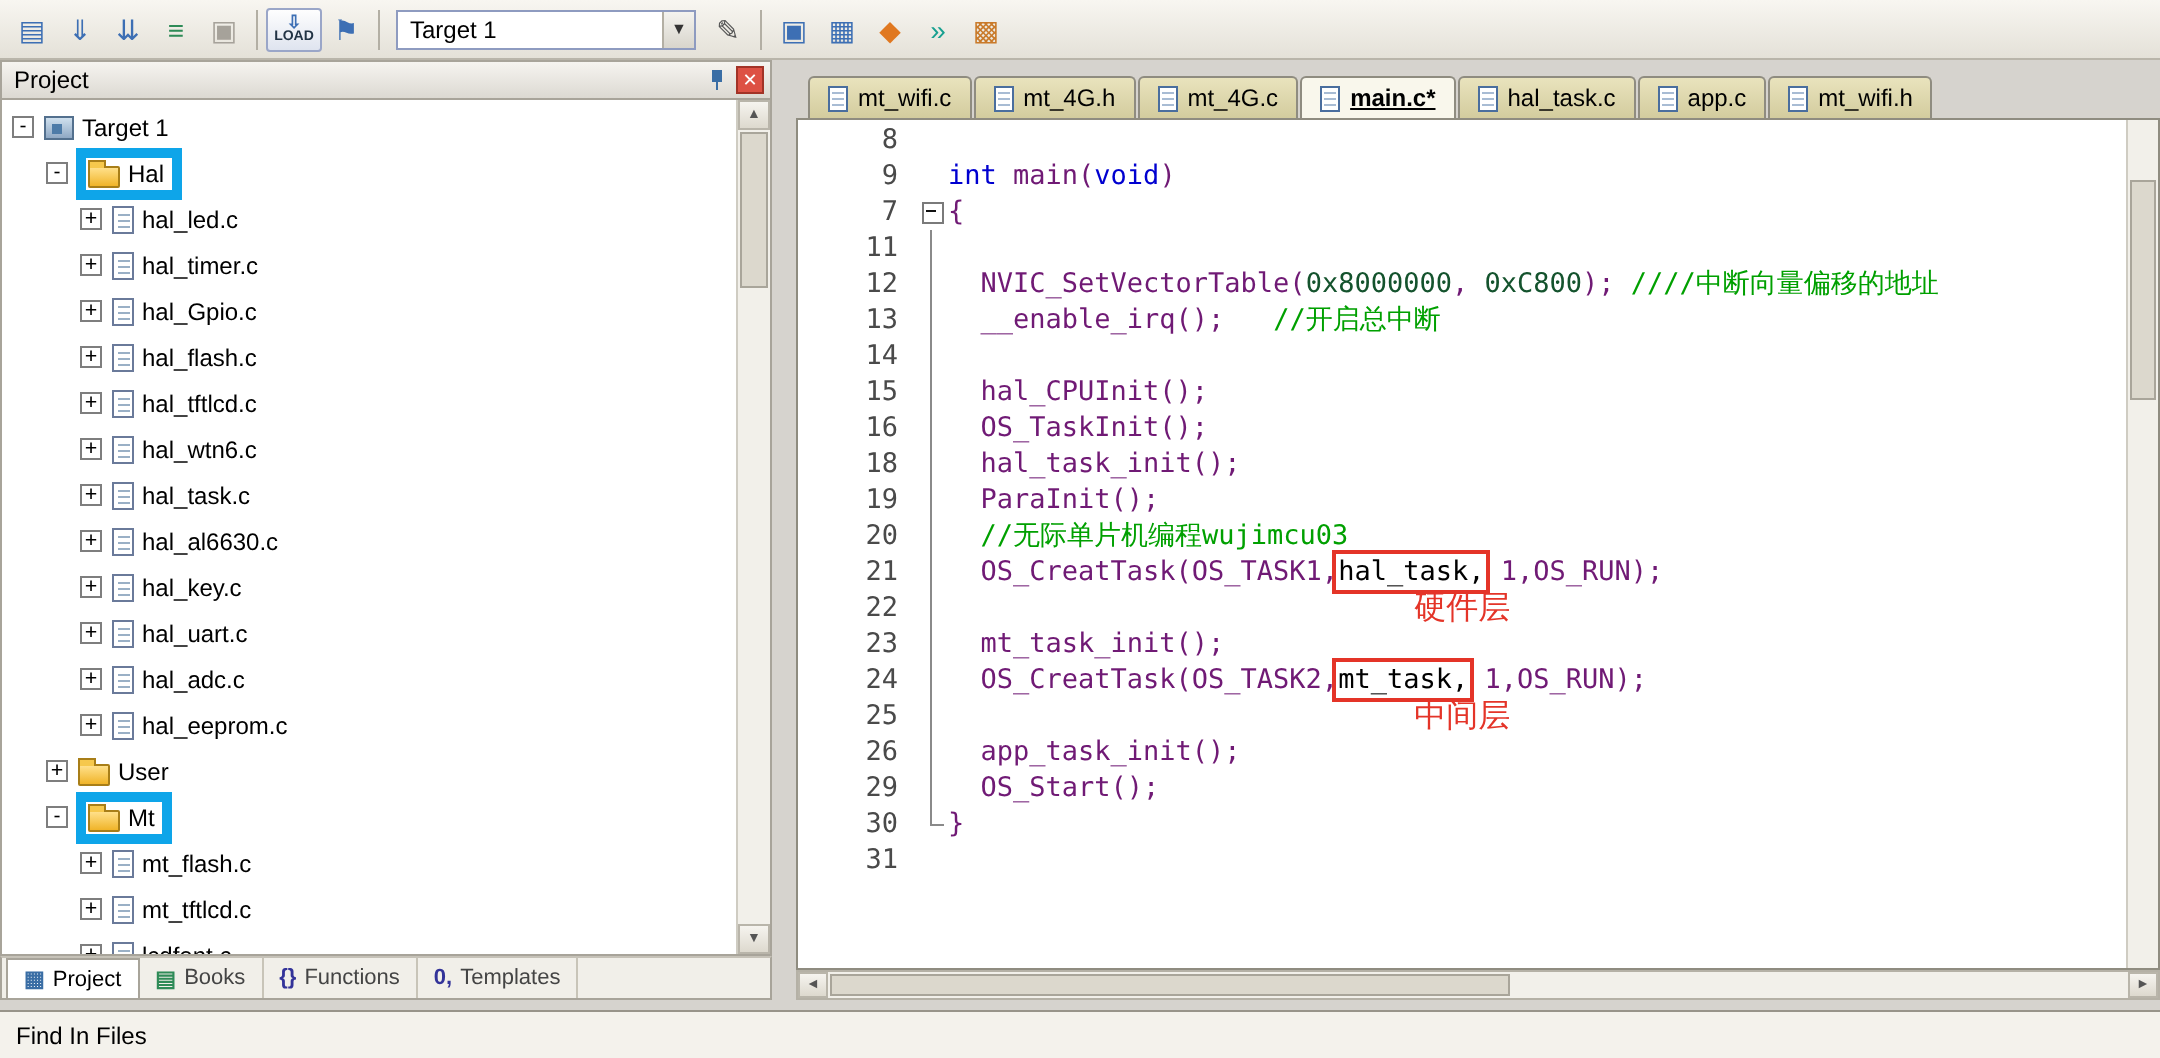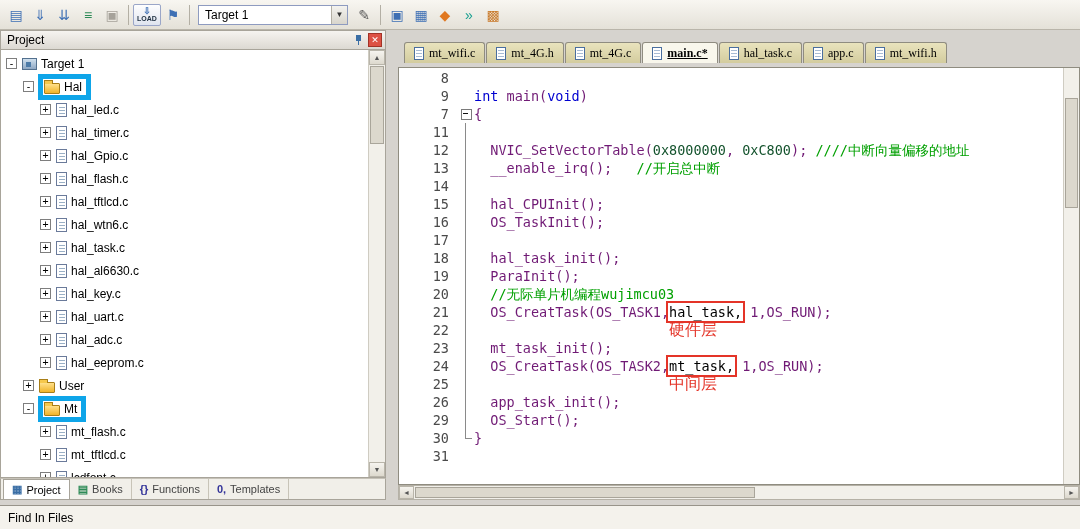--- a/index.html
+++ b/index.html
@@ -61,21 +61,21 @@
 
   .btabs{height:22px;flex:none;background:#f1efe9;border:1px solid #a8a49a;border-top:1px solid #c6c2b8;
     display:flex;align-items:stretch;padding-left:2px;font-size:11px;}
   .btab{display:flex;align-items:center;gap:4px;padding:0 8px;color:#444;border-right:1px solid #c8c4b8;}
   .btab.active{background:#fff;border:1px solid #a8a49a;border-bottom:none;color:#000;}
   .bicon{font-size:11px;font-weight:bold;}
   .btab-label{white-space:nowrap;}
 
   
   .editor{flex:1;display:flex;flex-direction:column;min-width:0;margin-left:12px;padding-top:8px;}
-  .tabbar{height:30px;flex:none;display:flex;align-items:center;padding-left:6px;border-bottom:1px solid #8f8c80;font-family:Liberation Serif, serif;}
+  .tabbar{height:22px;flex:none;display:flex;align-items:flex-start;padding-left:6px;border-bottom:1px solid #8f8c80;}
   .etab{display:flex;align-items:center;gap:5px;height:21px;padding:0 9px;
     background:linear-gradient(#e9e3bd,#d3cc9e);border:1px solid #8f8c80;border-bottom:none;
     border-radius:3px 3px 0 0;margin-right:1px;font-size:12px;white-space:nowrap;}
   .etab.active{background:#f9f7ec;}
   .etab.active .etab-label{font-weight:bold;text-decoration:underline;}
   .doc-icon{width:10px;height:13px;background:#fff;border:1px solid #4a6e9e;position:relative;flex:none;}
   .doc-icon::before{content:"";position:absolute;left:1px;top:2px;right:1px;height:8px;
     background:repeating-linear-gradient(#a8bcd4 0 1px,#fff 1px 3px);}
   .code-area{flex:1;display:flex;min-height:0;background:#fff;border:1px solid #8f8c80;border-top:none;}
   #code-lines{flex:1;overflow:hidden;font-family:"DejaVu Sans Mono","Liberation Mono",monospace;
@@ -87,21 +87,21 @@
   .f-end::before{content:"";position:absolute;left:6px;top:0;height:9px;width:1px;background:#8a8a8a;}
   .f-end::after{content:"";position:absolute;left:6px;top:9px;width:7px;height:1px;background:#8a8a8a;}
   .f-start::before{content:"";position:absolute;left:2px;top:4px;width:9px;height:9px;border:1px solid #7a7a7a;background:#fff;}
   .f-start::after{content:"";position:absolute;left:4px;top:8px;width:5px;height:1px;background:#111;}
   .ctext{white-space:pre;flex:1;}
   .c-p{color:#701a75;}
   .c-kw{color:#0000d0;}
   .c-num{color:#14532d;}
   .c-cm{color:#00a000;}
   .c-box{outline:2px solid #e43428;outline-offset:1px;}
-  .c-ann{color:#e43428;font-size:16px;}
+  .c-ann{color:#e43428;font-size:16px;margin-left:38px;}
   .evscroll{width:16px;flex:none;background:#f2f0ea;border-left:1px solid #cfccc2;position:relative;}
   .evthumb{position:absolute;top:30px;left:1px;right:1px;height:110px;background:#dcd8cd;border:1px solid #a9a59a;}
   .hscroll{height:15px;flex:none;background:#f2f0ea;border:1px solid #b5b1a6;position:relative;}
   .harrow{position:absolute;top:0;bottom:0;width:15px;font-size:7px;color:#555;display:flex;align-items:center;
     justify-content:center;background:linear-gradient(#f6f4ef,#ddd9ce);border:1px solid #b9b5aa;}
   .harrow.left{left:0;} .harrow.right{right:0;}
   .hthumb{position:absolute;top:1px;bottom:1px;left:16px;width:340px;background:#dcd8cd;border:1px solid #a9a59a;}
 
   
   .status-gap{height:5px;flex:none;background:#d6d3ce;}
@@ -385,25 +385,20 @@
               <span class="lnum">15</span>
               <span class="fold f-bar"></span>
               <span class="ctext"><span class="c-p">  hal_CPUInit();</span></span>
             </div>
             <div class="cline">
               <span class="lnum">16</span>
               <span class="fold f-bar"></span>
               <span class="ctext"><span class="c-p">  OS_TaskInit();</span></span>
             </div>
             <div class="cline">
-              <span class="lnum">17</span>
-              <span class="fold f-bar"></span>
-              <span class="ctext"></span>
-            </div>
-            <div class="cline">
               <span class="lnum">18</span>
               <span class="fold f-bar"></span>
               <span class="ctext"><span class="c-p">  hal_task_init();</span></span>
             </div>
             <div class="cline">
               <span class="lnum">19</span>
               <span class="fold f-bar"></span>
               <span class="ctext"><span class="c-p">  ParaInit();</span></span>
             </div>
             <div class="cline">

